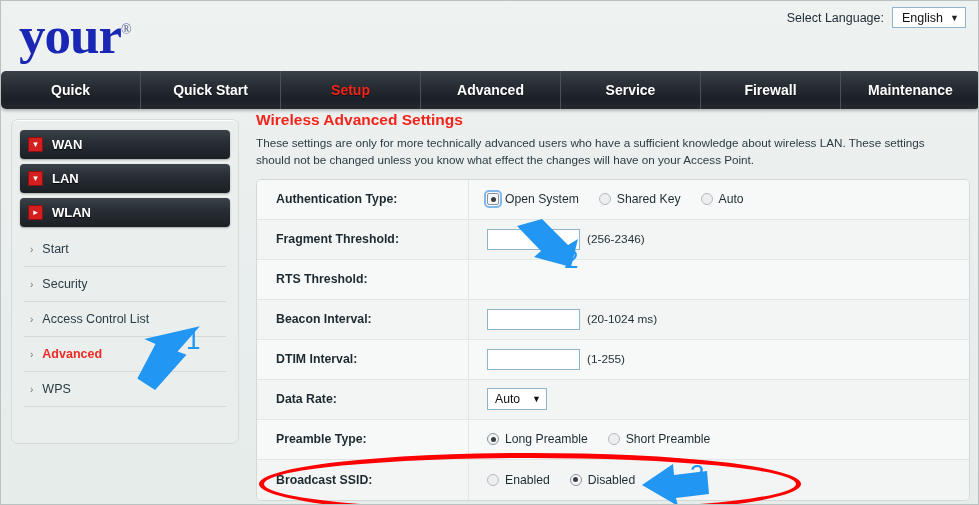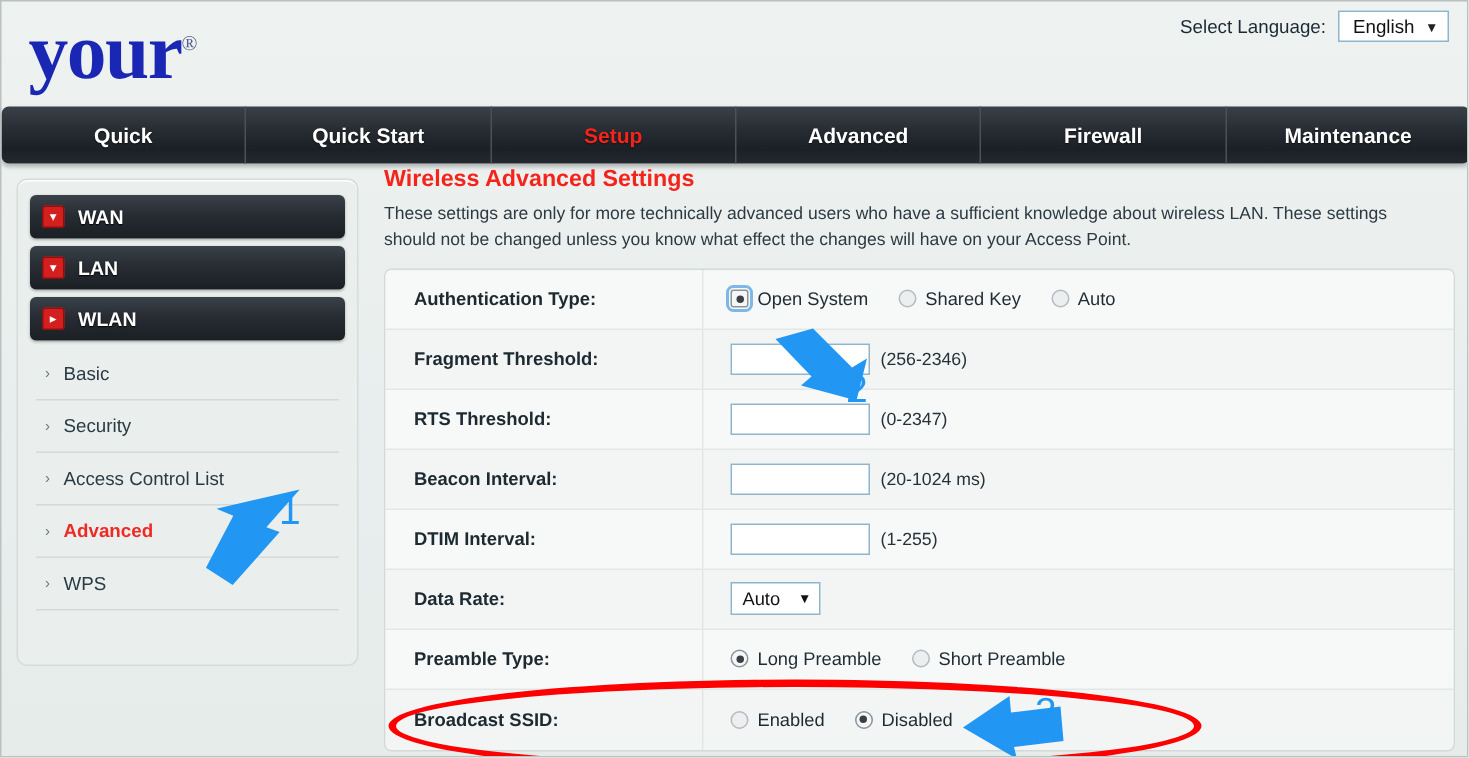--- a/index.html
+++ b/index.html
@@ -170,20 +170,21 @@
         <span>English</span>
         <span class="caret">▼</span>
       </div>
     </div>
 
     <div class="navbar">
       <div class="navitem">Quick</div>
       <div class="navitem">Quick Start</div>
       <div class="navitem active">Setup</div>
       <div class="navitem">Advanced</div>
+      <div class="navitem">Service</div>
       <div class="navitem">Firewall</div>
       <div class="navitem">Maintenance</div>
     </div>
   </div>
 
   <div class="content">
 
     <div class="sidebar">
 
       <div class="menu-head">
@@ -196,21 +197,21 @@
         <span class="label">LAN</span>
       </div>
 
       <div class="menu-head">
         <span class="chev-box">▸</span>
         <span class="label">WLAN</span>
       </div>
 
       <div class="subitem">
         <span class="bullet">›</span>
-        <span class="label">Basic</span>
+        <span class="label">Start</span>
       </div>
       <div class="subitem">
         <span class="bullet">›</span>
         <span class="label">Security</span>
       </div>
       <div class="subitem">
         <span class="bullet">›</span>
         <span class="label">Access Control List</span>
       </div>
       <div class="subitem active">
@@ -250,24 +251,20 @@
         <div class="frow">
           <div class="fcell-label">Fragment Threshold:</div>
           <div class="fcell-ctrl">
             <input class="tinput" type="text" value="" style="">
             <span class="hint">(256-2346)</span>
           </div>
         </div>
 
         <div class="frow">
           <div class="fcell-label">RTS Threshold:</div>
-          <div class="fcell-ctrl">
-            <input class="tinput" type="text" value="" style="">
-            <span class="hint">(0-2347)</span>
-          </div>
         </div>
 
         <div class="frow">
           <div class="fcell-label">Beacon Interval:</div>
           <div class="fcell-ctrl">
             <input class="tinput" type="text" value="" style="">
             <span class="hint">(20-1024 ms)</span>
           </div>
         </div>
 

